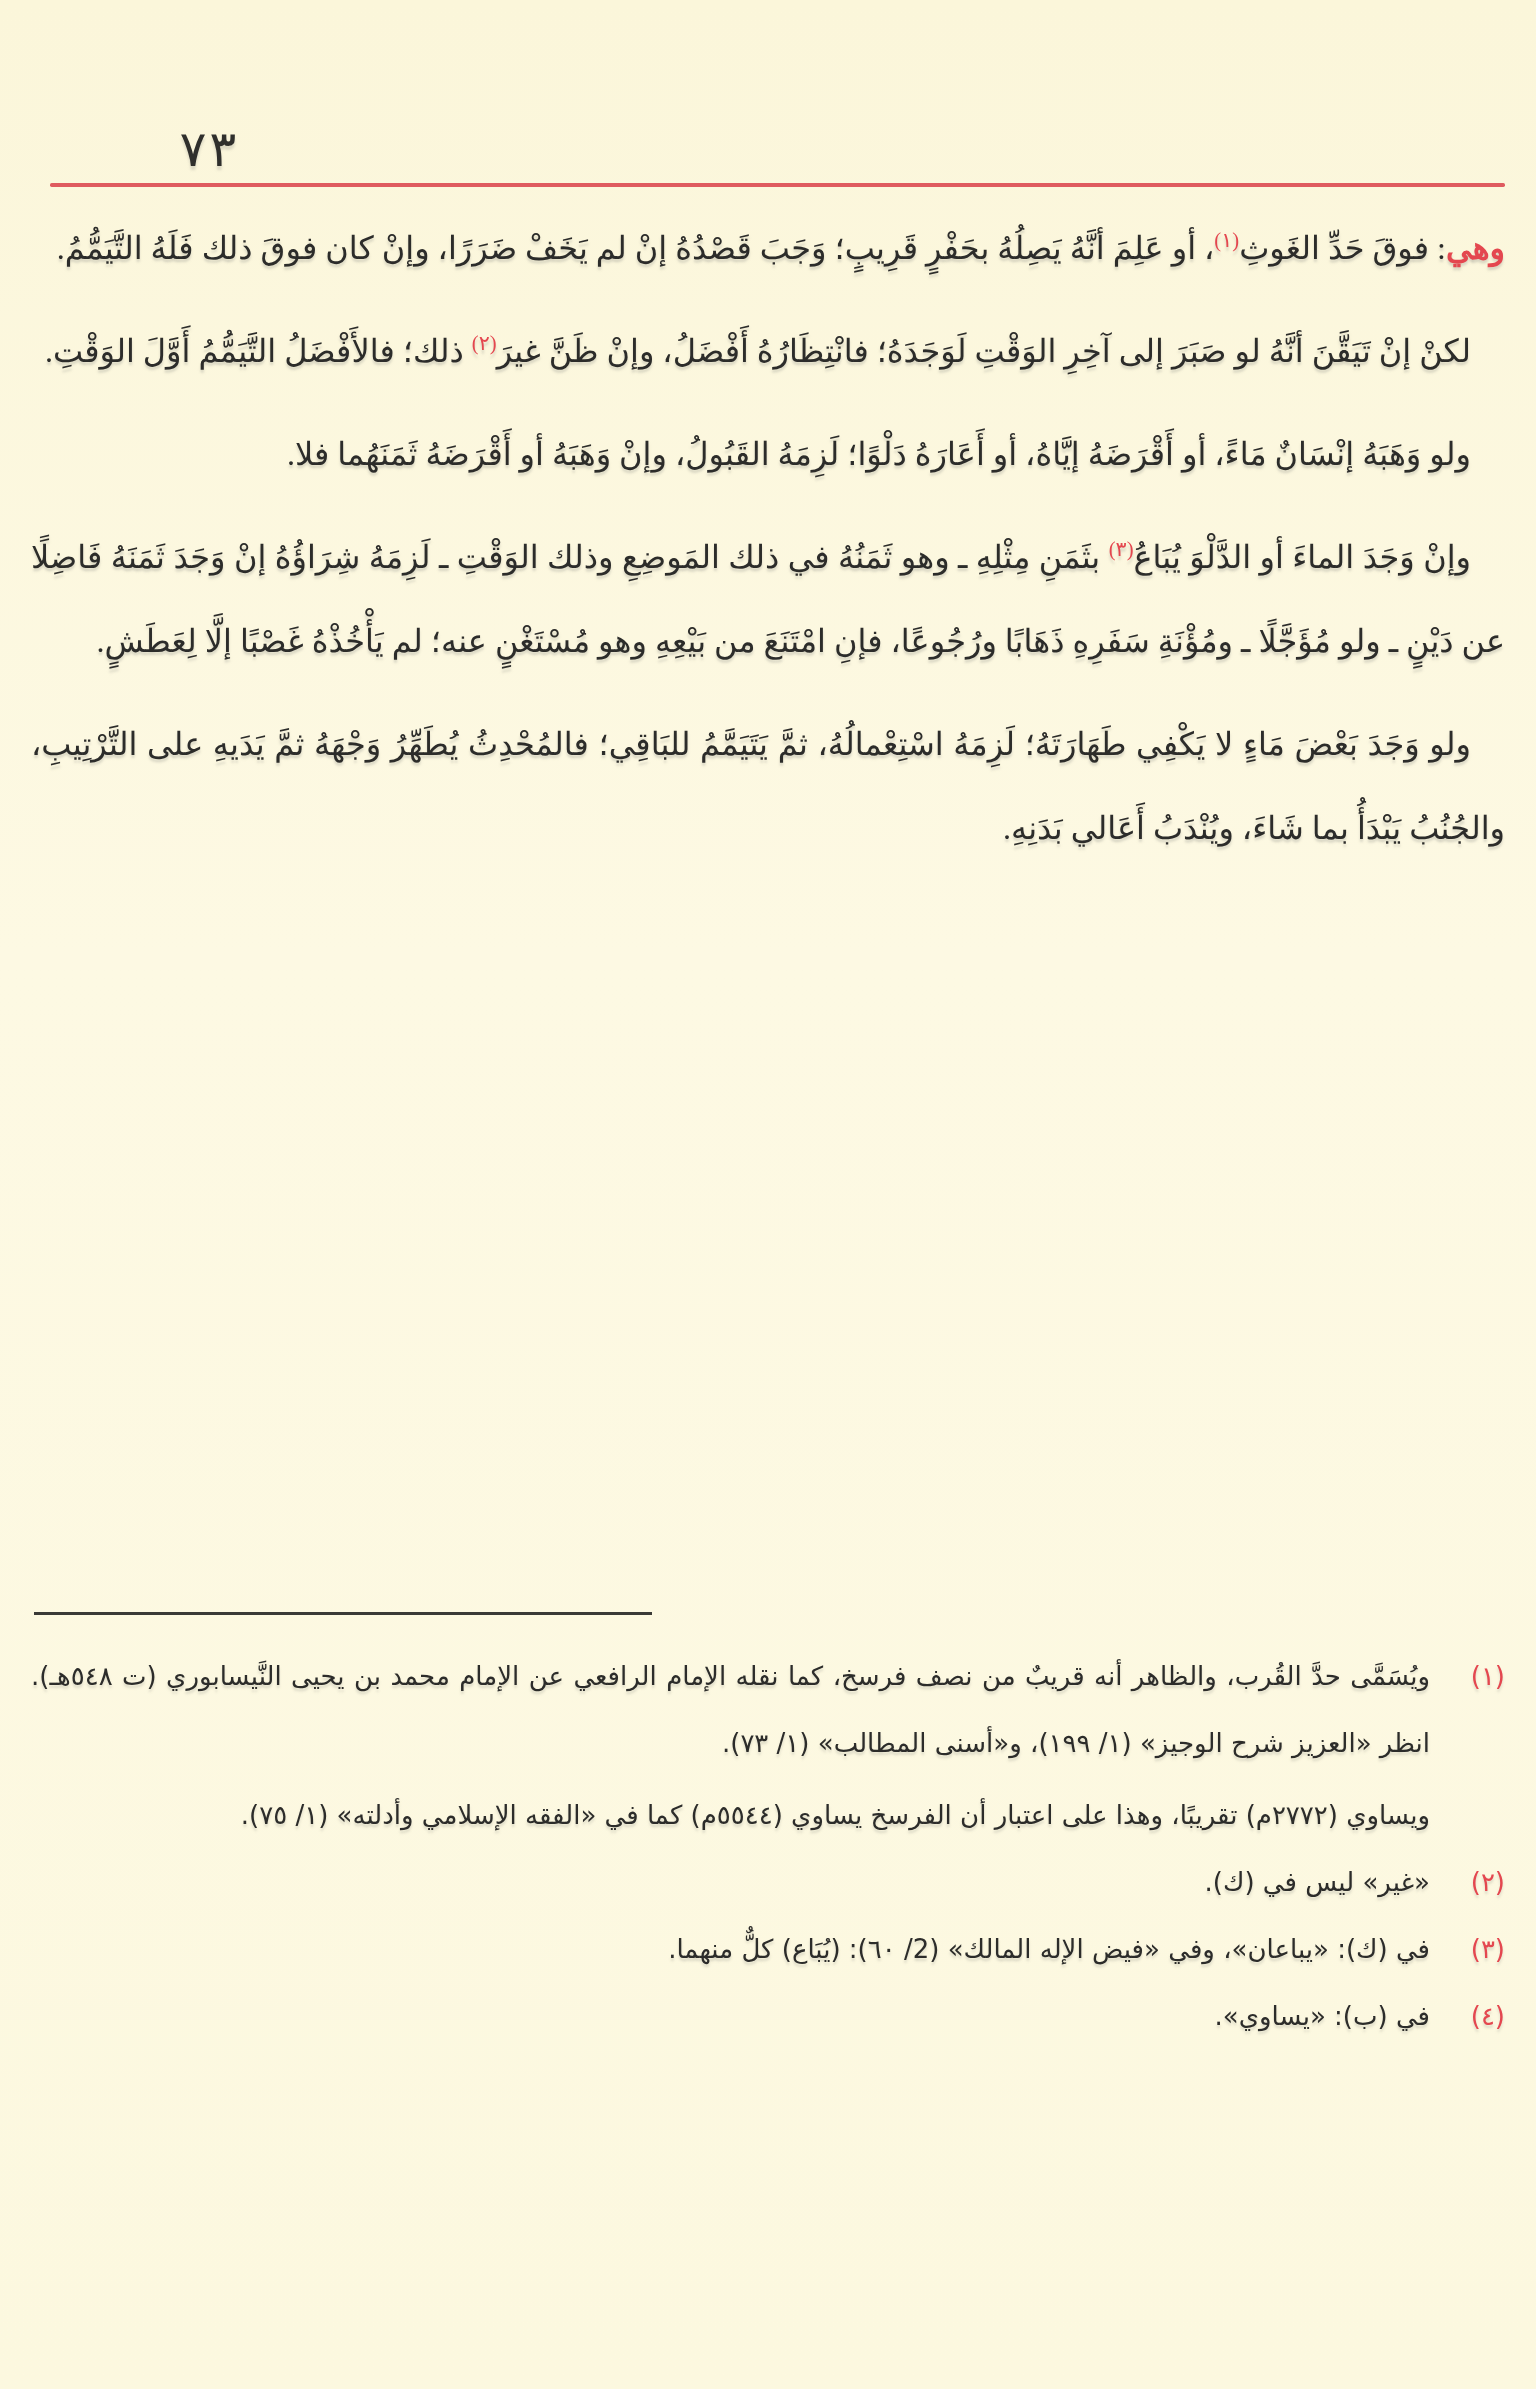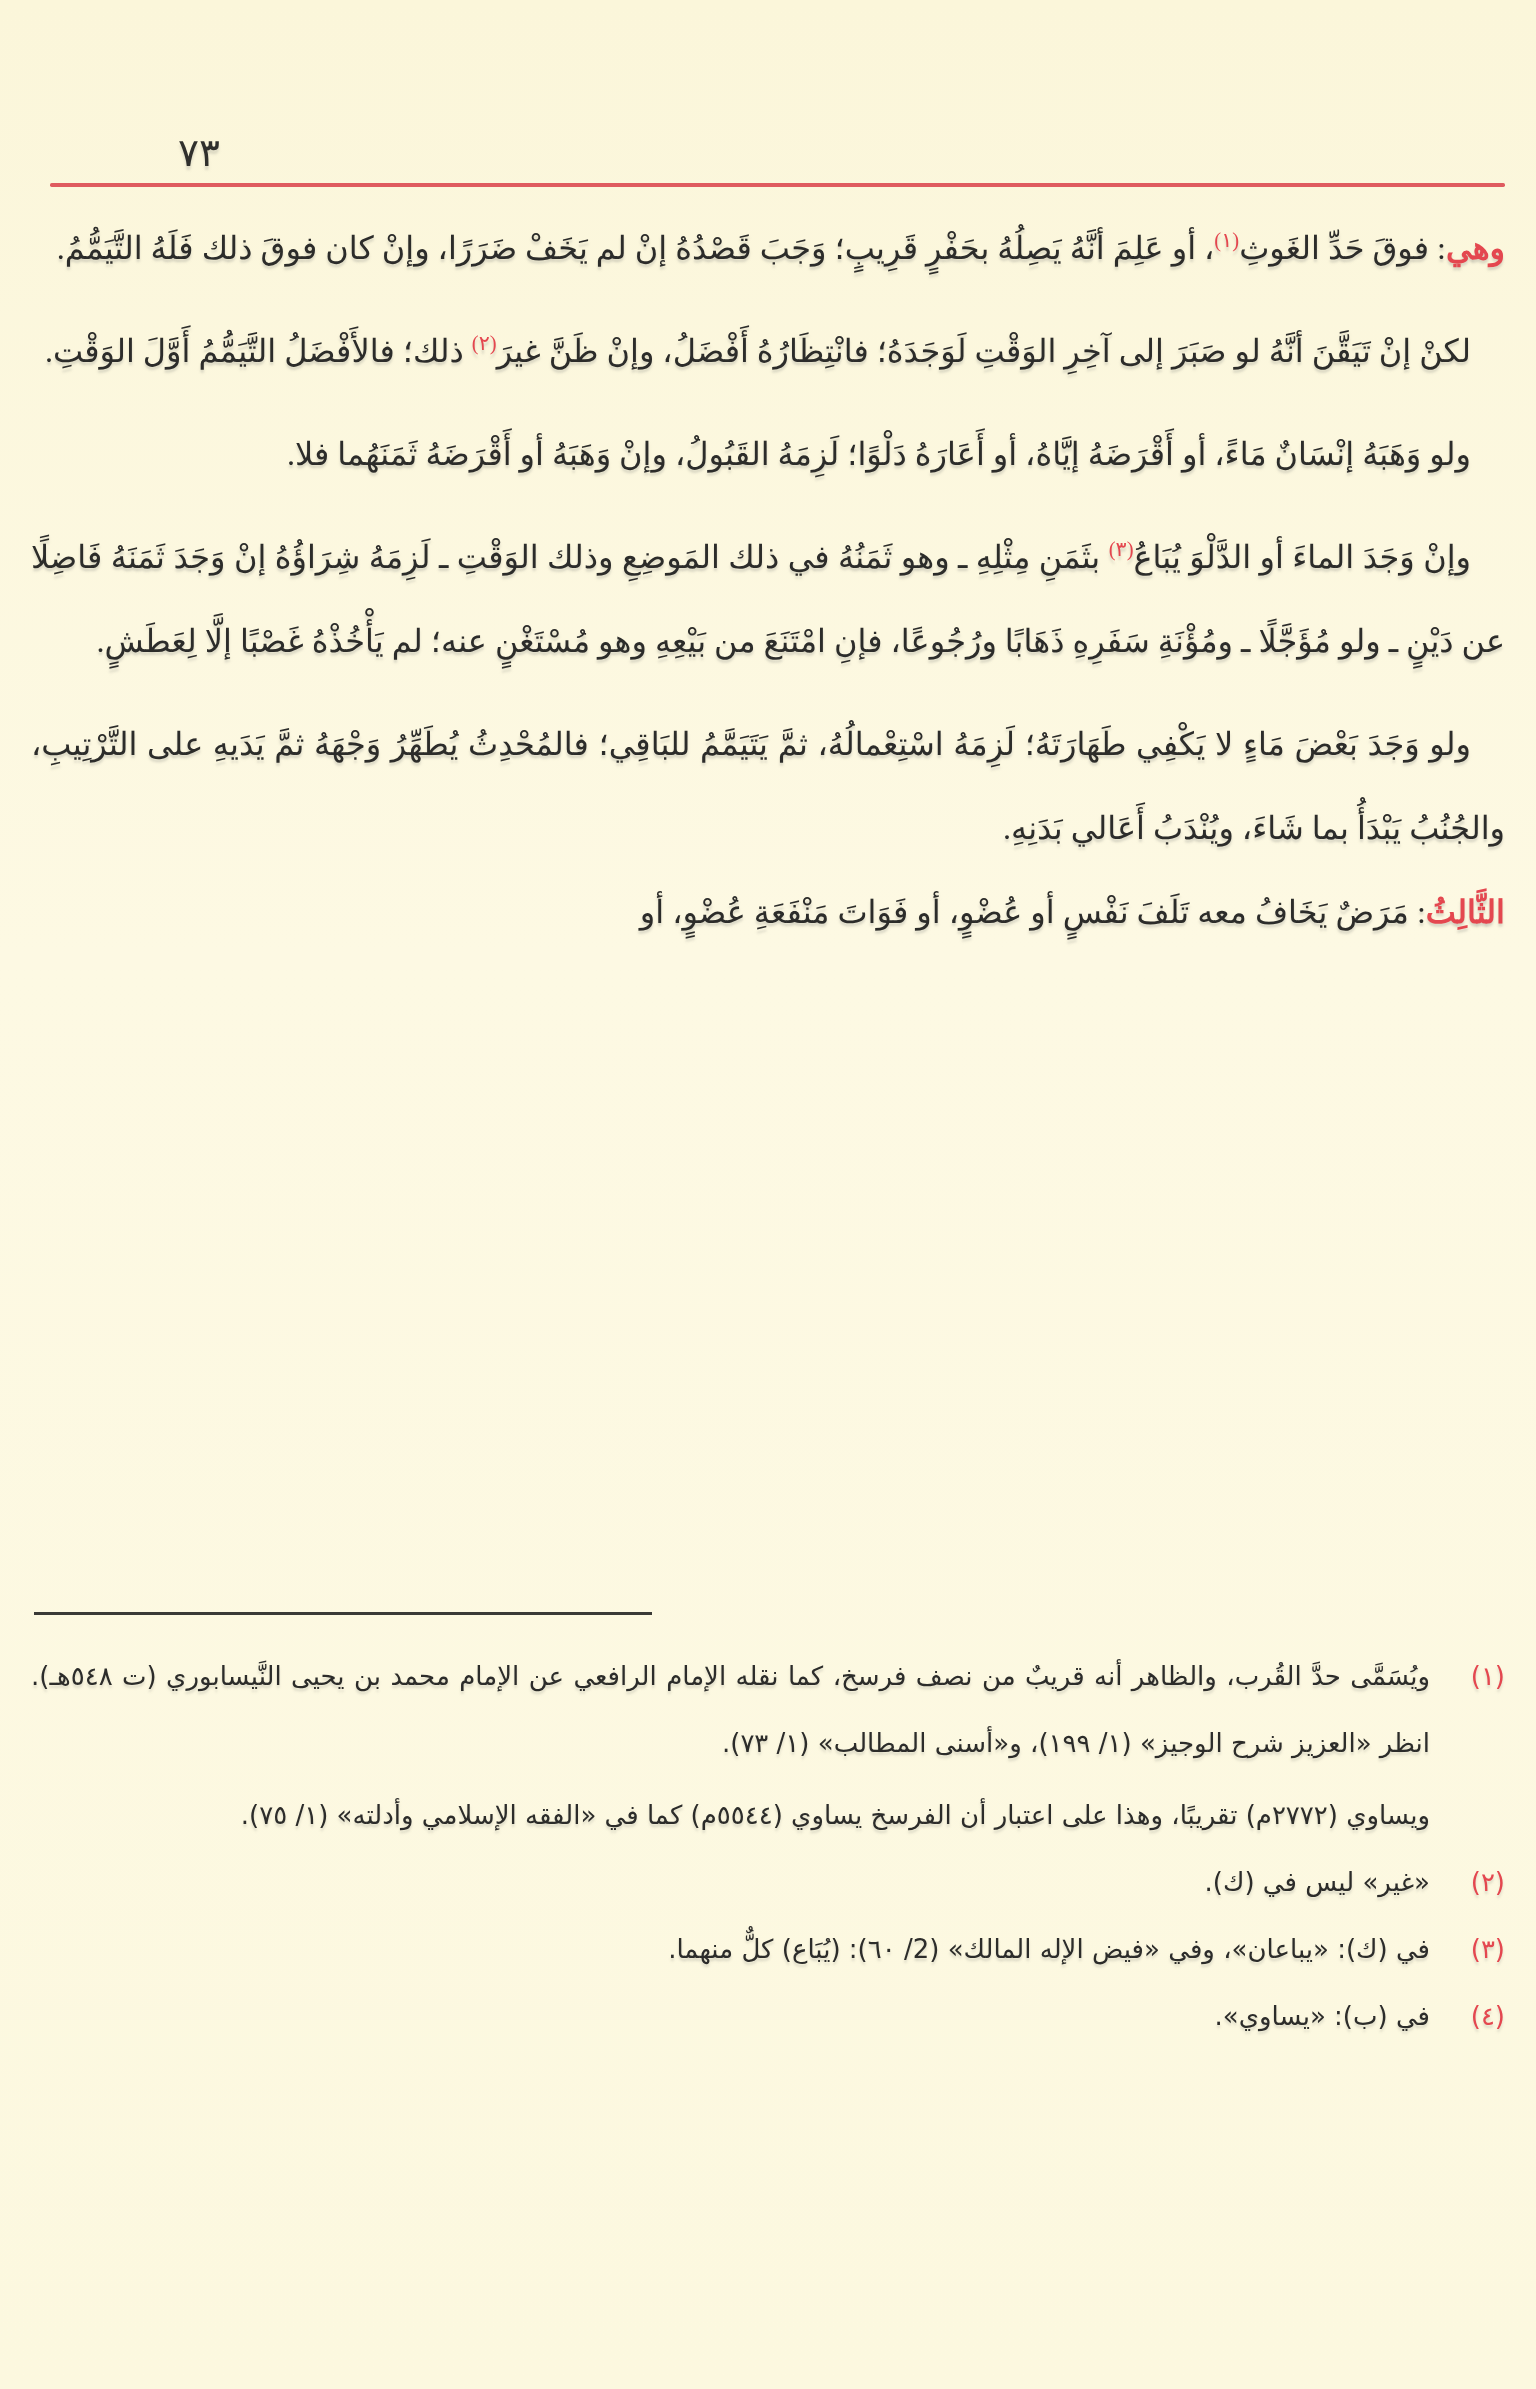--- a/index.html
+++ b/index.html
@@ -37,22 +37,22 @@
       font-size: 55px;
       color: #3b3f38;
       letter-spacing: 0;
       line-height: 86px;
       text-shadow: 0 5.1px 3.4px rgba(160,160,150,0.35);
     }
     .page-number {
       position: absolute;
       left: 128px;
       top: 15.4px;
-      font-family: Liberation Sans, sans-serif;
-      font-size: 39px;
+      font-family: Liberation Mono, monospace;
+      font-size: 50px;
       color: #2f2f2c;
       line-height: 69px;
       text-shadow: 0 4.3px 2.6px rgba(160,160,150,0.35);
     }
     .header-rule {
       position: absolute;
       top: 183px;
       left: 50px;
       right: 31px;
       height: 4.3px;
@@ -149,23 +149,20 @@
       <span class="label-red">وهي</span><span>: فوقَ حَدِّ الغَوثِ</span><span class="fn-ref">(١)</span><span>، أو عَلِمَ أنَّهُ يَصِلُهُ بحَفْرٍ قَرِيبٍ؛ وَجَبَ قَصْدُهُ إنْ لم يَخَفْ ضَرَرًا، وإنْ كان فوقَ ذلك فَلَهُ التَّيَمُّمُ.</span>
     </p>
     <p class="para indent gap">
       <span>لكنْ إنْ تَيَقَّنَ أنَّهُ لو صَبَرَ إلى آخِرِ الوَقْتِ لَوَجَدَهُ؛ فانْتِظَارُهُ أَفْضَلُ، وإنْ ظَنَّ غيرَ</span><span class="fn-ref">(٢)</span><span> ذلك؛ فالأَفْضَلُ التَّيَمُّمُ أَوَّلَ الوَقْتِ.</span>
     </p>
     <p class="para indent gap">ولو وَهَبَهُ إنْسَانٌ مَاءً، أو أَقْرَضَهُ إيَّاهُ، أو أَعَارَهُ دَلْوًا؛ لَزِمَهُ القَبُولُ، وإنْ وَهَبَهُ أو أَقْرَضَهُ ثَمَنَهُما فلا.</p>
     <p class="para indent gap">
       <span>وإنْ وَجَدَ الماءَ أو الدَّلْوَ يُبَاعُ</span><span class="fn-ref">(٣)</span><span> بثَمَنِ مِثْلِهِ ـ وهو ثَمَنُهُ في ذلك المَوضِعِ وذلك الوَقْتِ ـ لَزِمَهُ شِرَاؤُهُ إنْ وَجَدَ ثَمَنَهُ فَاضِلًا عن دَيْنٍ ـ ولو مُؤَجَّلًا ـ ومُؤْنَةِ سَفَرِهِ ذَهَابًا ورُجُوعًا، فإنِ امْتَنَعَ من بَيْعِهِ وهو مُسْتَغْنٍ عنه؛ لم يَأْخُذْهُ غَصْبًا إلَّا لِعَطَشٍ.</span>
     </p>
     <p class="para indent gap">ولو وَجَدَ بَعْضَ مَاءٍ لا يَكْفِي طَهَارَتَهُ؛ لَزِمَهُ اسْتِعْمالُهُ، ثمَّ يَتَيَمَّمُ للبَاقِي؛ فالمُحْدِثُ يُطَهِّرُ وَجْهَهُ ثمَّ يَدَيهِ على التَّرْتِيبِ، والجُنُبُ يَبْدَأُ بما شَاءَ، ويُنْدَبُ أَعَالي بَدَنِهِ.</p>
-    <p class="para">
-      <span class="label-red">الثَّالِثُ</span><span>: مَرَضٌ يَخَافُ معه تَلَفَ نَفْسٍ أو عُضْوٍ، أو فَوَاتَ مَنْفَعَةِ عُضْوٍ، أو</span>
-    </p>
   </div>
 
   <div class="fn-rule"></div>
 
   <div class="footnotes">
     <div class="fn">
       <span class="fn-num">(١)</span>
       <span>ويُسَمَّى حدَّ القُرب، والظاهر أنه قريبٌ من نصف فرسخ، كما نقله الإمام الرافعي عن الإمام محمد بن يحيى النَّيسابوري (ت ٥٤٨هـ). انظر «العزيز شرح الوجيز» (١/ ١٩٩)، و«أسنى المطالب» (١/ ٧٣).</span>
     </div>
     <div class="fn-cont">ويساوي (٢٧٧٢م) تقريبًا، وهذا على اعتبار أن الفرسخ يساوي (٥٥٤٤م) كما في «الفقه الإسلامي وأدلته» (١/ ٧٥).</div>

